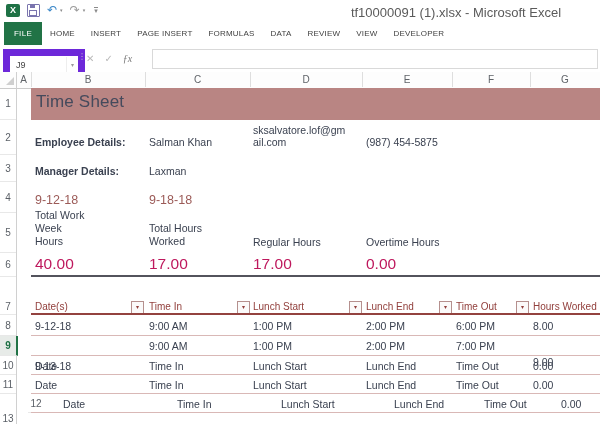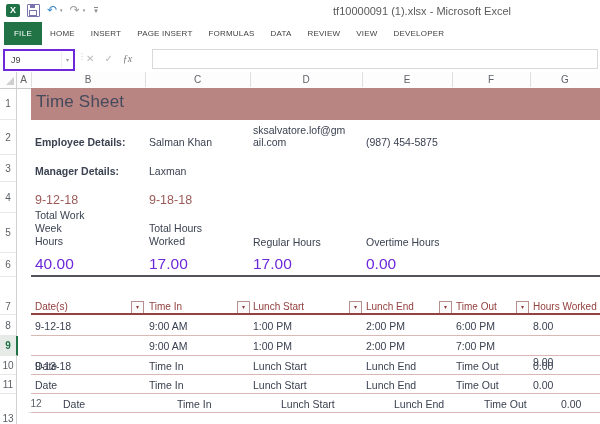--- a/index.html
+++ b/index.html
@@ -10,31 +10,31 @@
   .qat{position:absolute;top:3px;left:6px;display:flex;align-items:center;gap:7px;}
   .xlicon{width:14px;height:13px;background:#1e7145;border-radius:2px;color:#fff;
           font-size:9px;font-weight:bold;text-align:center;line-height:13px;}
   .saveicon{width:11px;height:11px;border:1.5px solid #7a74ae;border-radius:1px;position:relative;background:#fff;}
   .saveicon:before{content:"";position:absolute;top:0;left:2px;width:5px;height:3px;background:#7a74ae;}
   .saveicon:after{content:"";position:absolute;bottom:0;left:1px;width:6px;height:4px;border:1px solid #7a74ae;}
   .undo{color:#3a87c8;font-size:12px;line-height:14px;}
   .redo{color:#9b9b9b;font-size:12px;line-height:14px;}
   .mini-dd{color:#8a8a8a;font-size:5px;margin-left:-4px;}
   .qat-more{color:#8a8a8a;font-size:7px;border-top:1px solid #8a8a8a;line-height:6px;margin-left:2px;}
-  .win-title{position:absolute;top:5px;left:422px;transform:translateX(-50%);
-             font-size:11px;color:#5a5a5a;white-space:nowrap;}
+  .win-title{position:absolute;top:5px;left:456px;transform:translateX(-50%);
+             font-size:13px;color:#5a5a5a;white-space:nowrap;}
   
   .tabsrow{position:absolute;top:22px;left:0;right:0;height:23px;background:#fff;
            border-bottom:1px solid #e3e3e3;display:flex;align-items:stretch;}
   .filetab{width:38px;margin-left:4px;background:#217346;color:#fff;font-size:8px;
            display:flex;align-items:center;justify-content:center;letter-spacing:.3px;}
   .tab{font-size:8px;color:#3f3f3f;display:flex;align-items:center;padding:0 8px;letter-spacing:.2px;}
   
   .fbar{position:absolute;top:45px;left:0;right:0;height:27px;background:#fff;}
-  .namebox{position:absolute;top:4px;left:3px;width:68px;height:18px;border:2px solid #6d28d9;
+  .namebox{position:absolute;top:4px;left:3px;width:68px;height:18px;border:7px solid #6d28d9;
            font-size:9px;color:#444;display:flex;align-items:center;}
   .namebox .ref{padding-left:6px;flex:1;}
   .nb-dd{color:#9a9a9a;font-size:6px;padding-right:4px;border-left:1px solid #eee;padding-left:4px;line-height:16px;}
   .fbar-dots{position:absolute;top:7px;left:78px;color:#c9c9c9;font-size:8px;letter-spacing:0;}
   .fbtns{position:absolute;top:4px;left:86px;display:flex;gap:10px;align-items:center;height:18px;}
   .fx-x{color:#b9b9b9;font-size:10px;}
   .fx-ok{color:#b9b9b9;font-size:10px;}
   .fx-fx{color:#7a7a7a;font-size:10px;font-family:"Liberation Serif",serif;font-style:italic;}
   .finput{position:absolute;top:4px;left:152px;right:2px;height:18px;border:1px solid #d9d9d9;
           background:#fff;font-size:10px;color:#333;padding-left:4px;}
@@ -51,21 +51,21 @@
       display:flex;align-items:center;justify-content:center;border-bottom:1px solid #e8e8e8;}
   .rn.sel{background:#e7ebe8;color:#1e7145;font-weight:bold;border-right:2px solid #217346;}
   .row{position:absolute;left:0;right:0;}
   
   .cell{position:absolute;font-size:10.5px;color:#3a4150;white-space:nowrap;}
   .cB{left:35px;} .cC{left:149px;} .cD{left:253px;} .cE{left:366px;} .cF{left:456px;} .cG{left:533px;}
   .wrap{white-space:normal;line-height:13px;}
   .title-fill{position:absolute;left:31px;right:0;top:0;bottom:0;background:#b98583;}
   .sheet-title{position:absolute;left:36px;top:4px;font-size:17px;color:#454a5c;letter-spacing:.2px;}
   .date-big{font-size:12.5px;color:#9b5a57;}
-  .sum-val{font-size:15.5px;color:#6d28d9;}
+  .sum-val{font-size:15.5px;color:#be185d;}
   .th{font-size:10px;color:#92403d;}
   .fbtn{position:absolute;top:2px;width:11px;height:11px;border:1px solid #b5908e;background:#fbfafa;
         color:#92403d;font-size:6px;line-height:10px;text-align:center;}
   .fb1{left:131px;} .fb2{left:237px;} .fb3{left:349px;} .fb4{left:439px;} .fb5{left:516px;}
   .hline{position:absolute;left:31px;right:0;}
   .line-dark{top:275px;height:2px;background:#53535c;}
   .line-maroon{top:313px;height:2px;background:#93423f;}
   .line-pink{height:1px;background:#d9b8b6;}
 </style>
 </head>

